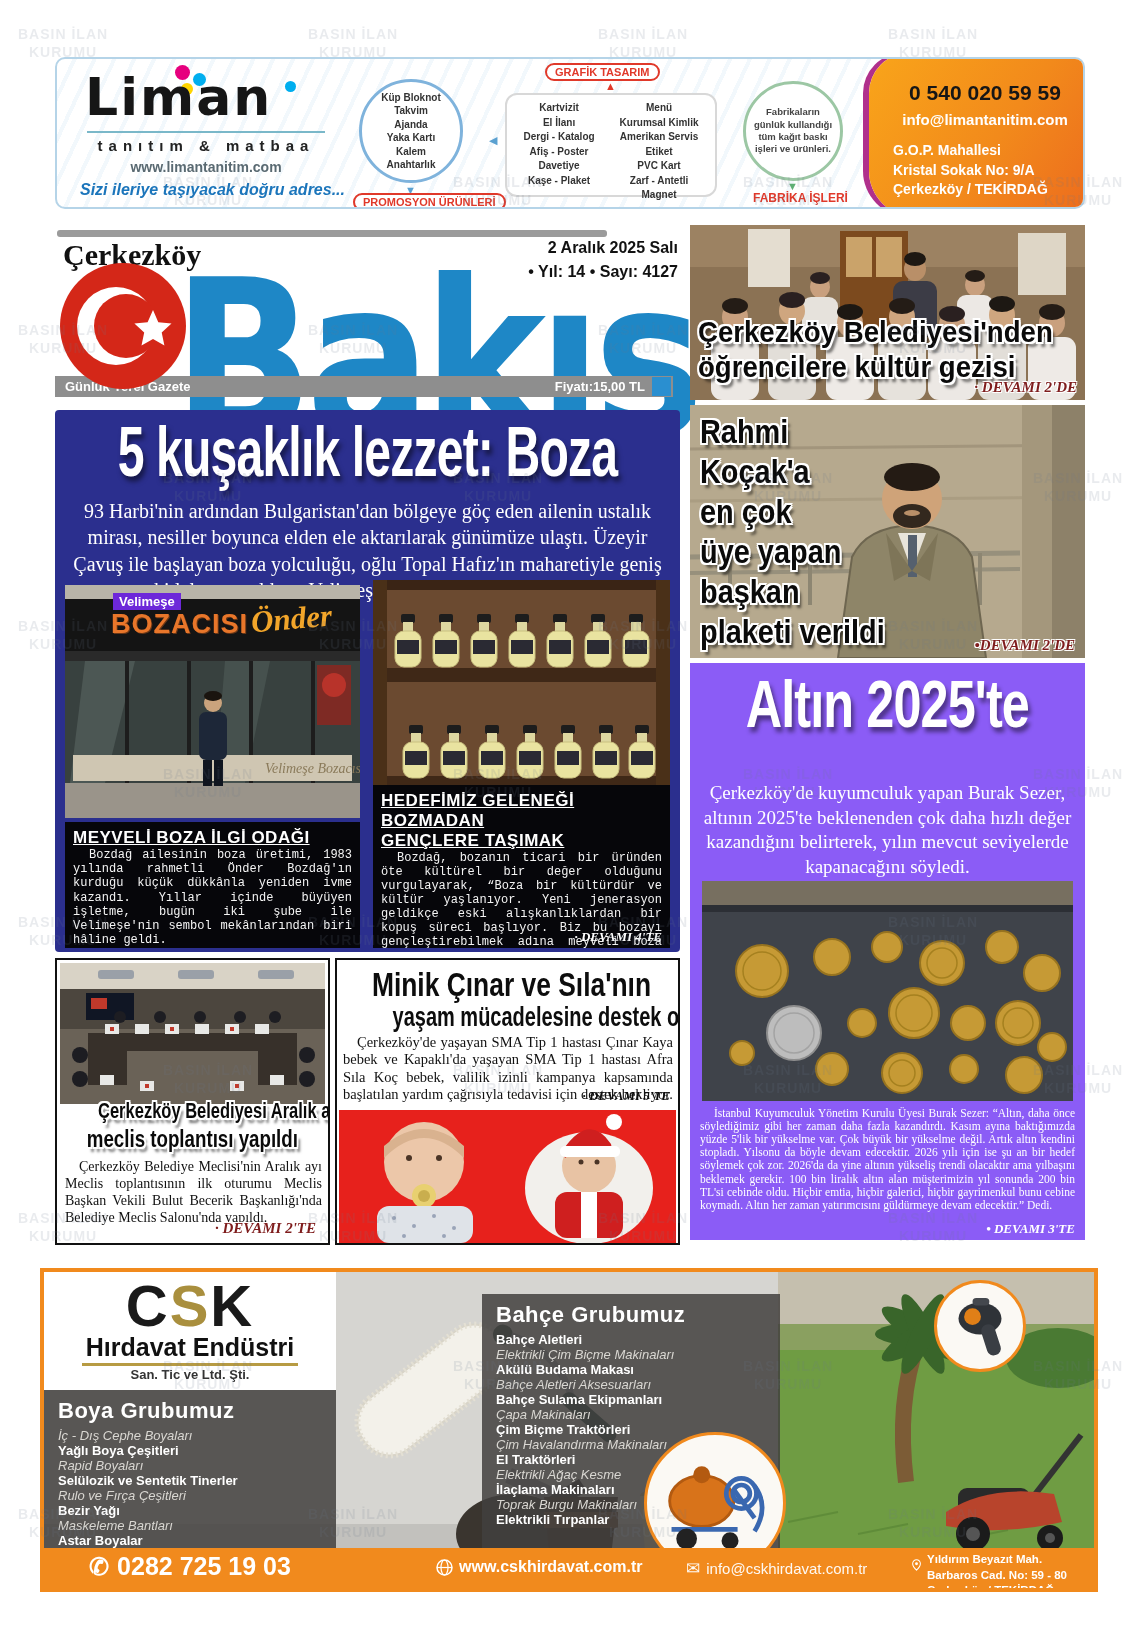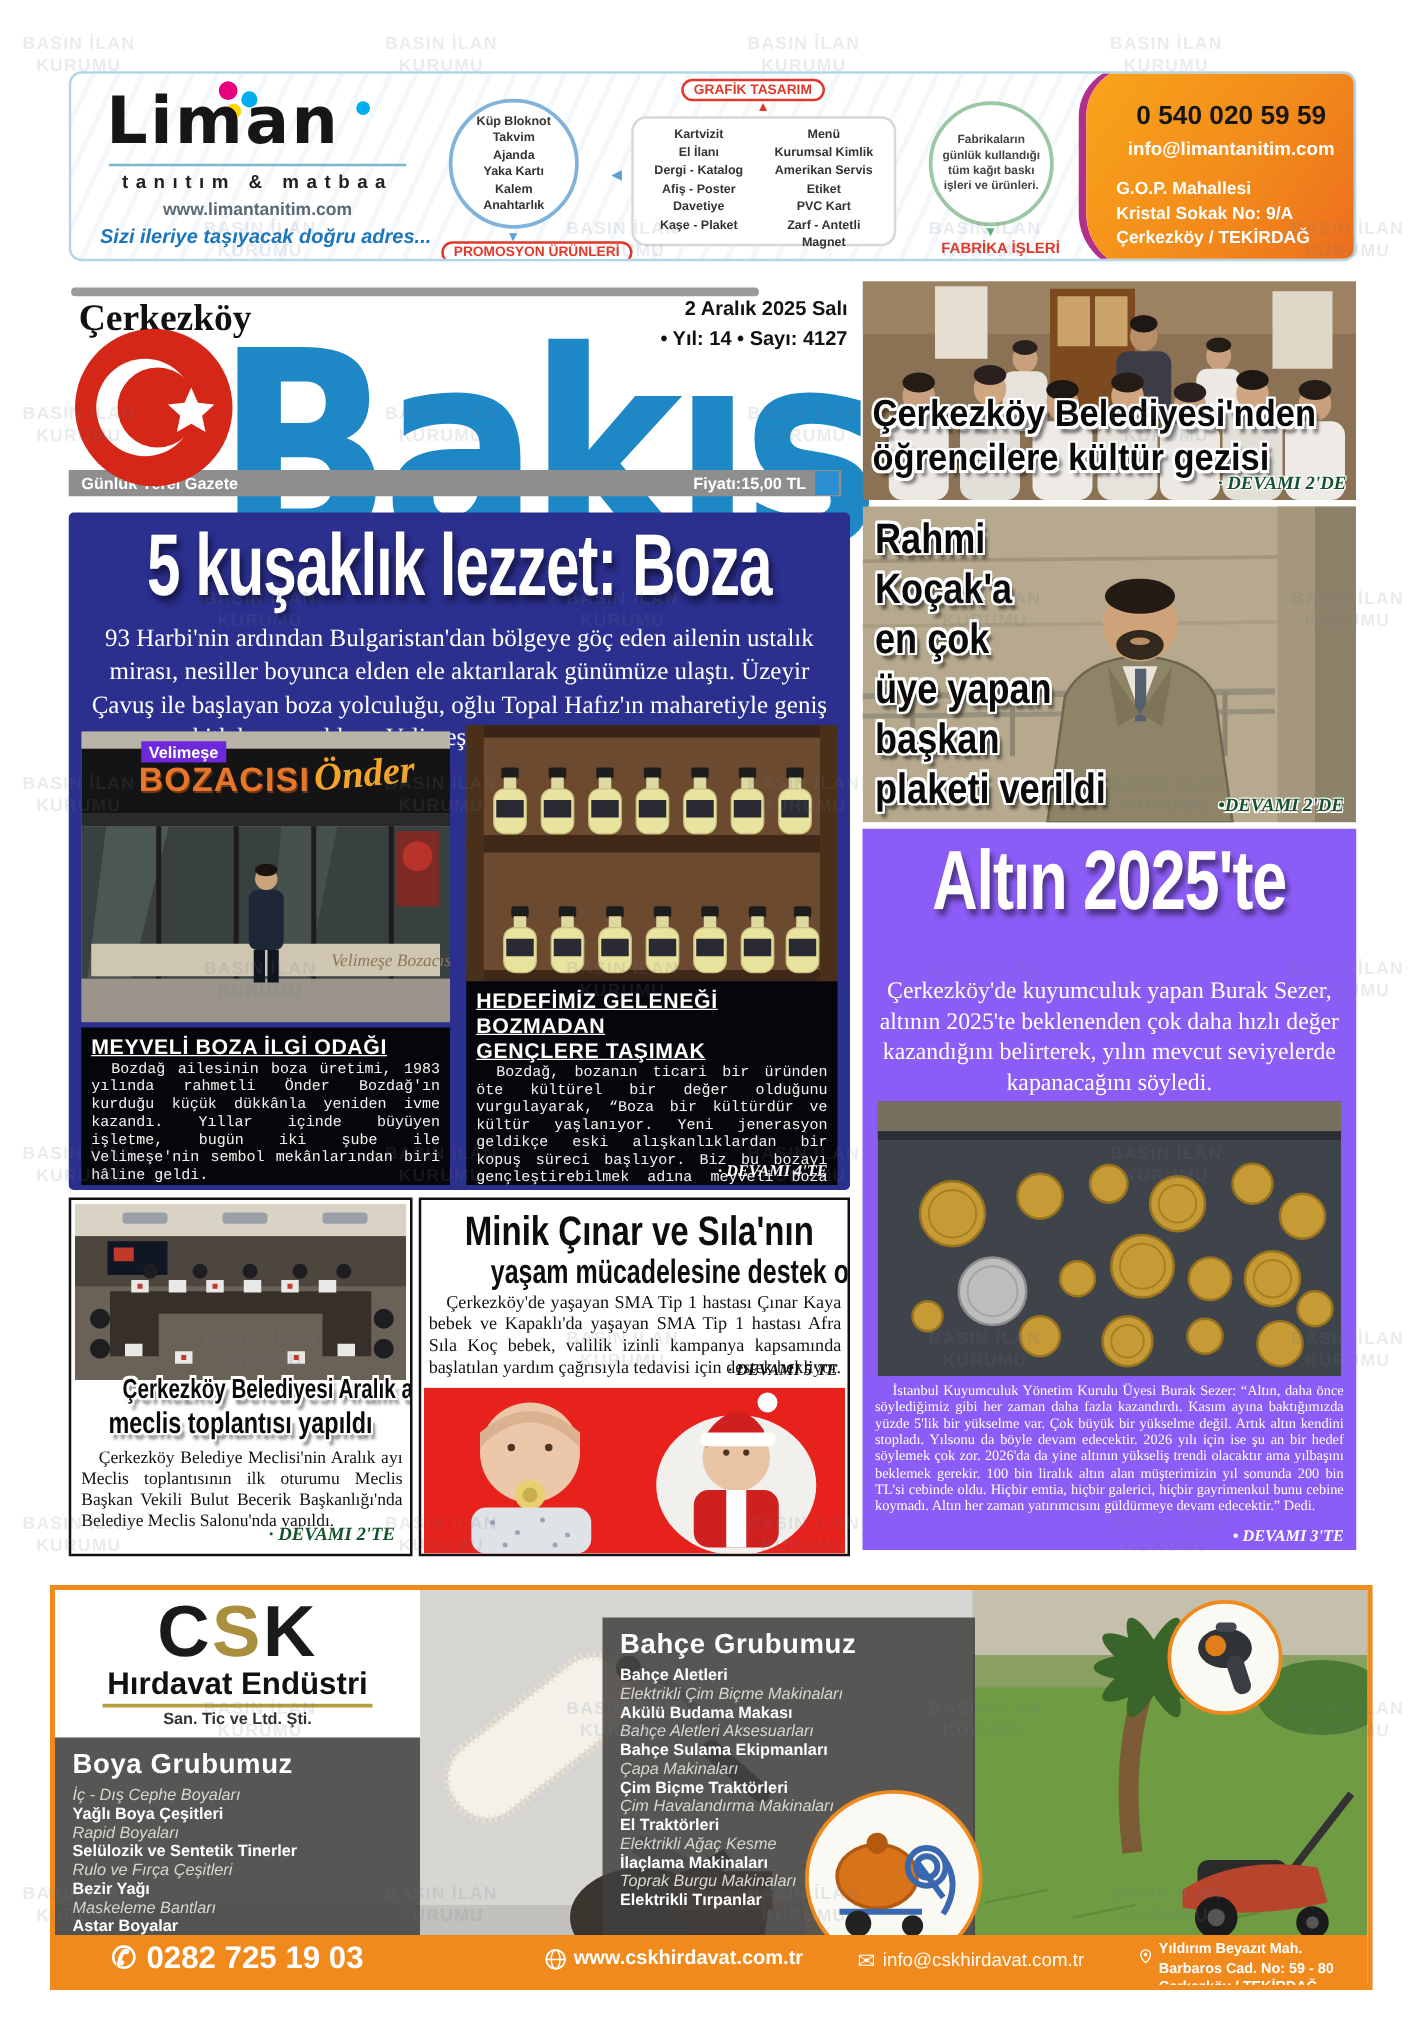--- a/index.html
+++ b/index.html
@@ -10,21 +10,21 @@
   svg{display:block}
   
   #wm-layer{position:absolute;inset:0;z-index:60;pointer-events:none}
   .wm{position:absolute;font:700 14px "Liberation Sans",sans-serif;color:rgba(110,122,138,.15);
       letter-spacing:1px;white-space:pre;text-align:center;line-height:1.25}
   
   .serif{font-family:"Liberation Serif",serif}
   .cond{display:inline-block;white-space:nowrap;font-weight:bold}
   .ow{color:#0a0a0a;text-shadow:-2px -2px 0 #fff,2px -2px 0 #fff,-2px 2px 0 #fff,2px 2px 0 #fff,
       0 -2px 0 #fff,0 2px 0 #fff,-2px 0 0 #fff,2px 0 0 #fff,4px 5px 3px rgba(0,0,0,.55)}
-  .more-dark{font:700 italic 15px "Liberation Serif",serif;color:#14532d;
+  .more-dark{font:700 italic 15px "Liberation Serif",serif;color:#7f1d1d;
       text-shadow:-1px -1px 0 #fff,1px -1px 0 #fff,-1px 1px 0 #fff,1px 1px 0 #fff}
   .more-white{font:700 italic 13px "Liberation Serif",serif;color:#fff}
   
   .top-ad{left:55px;top:57px;width:1030px;height:152px;background:
       repeating-linear-gradient(115deg,#ffffff 0 14px,#f2f8fc 14px 18px);
       border:2px solid #b5d4e8;border-radius:10px;overflow:hidden;z-index:2}
   .liman-brand{left:28px;top:8px;font:bold 52px "DejaVu Sans",sans-serif;color:#161616;letter-spacing:2px}
   .liman-sub{left:30px;top:72px;width:238px;font:bold 15px "Liberation Sans",sans-serif;color:#222;
       letter-spacing:6px;border-top:2px solid #7ab8c9;padding-top:4px;text-align:center}
   .liman-web{left:30px;top:100px;width:238px;text-align:center;font:bold 14px "Liberation Sans",sans-serif;color:#5a6a72}

